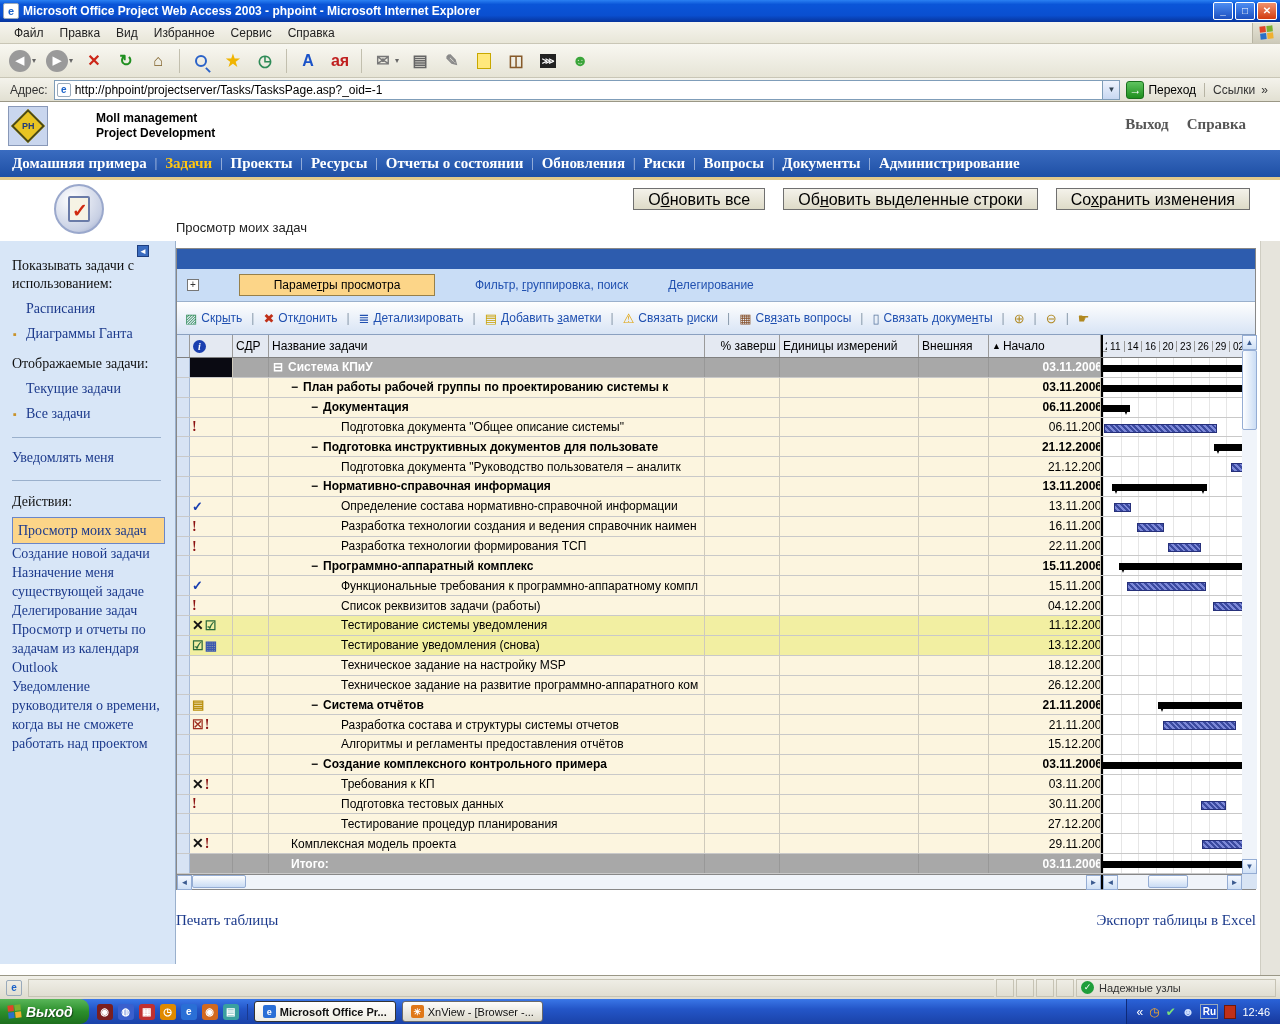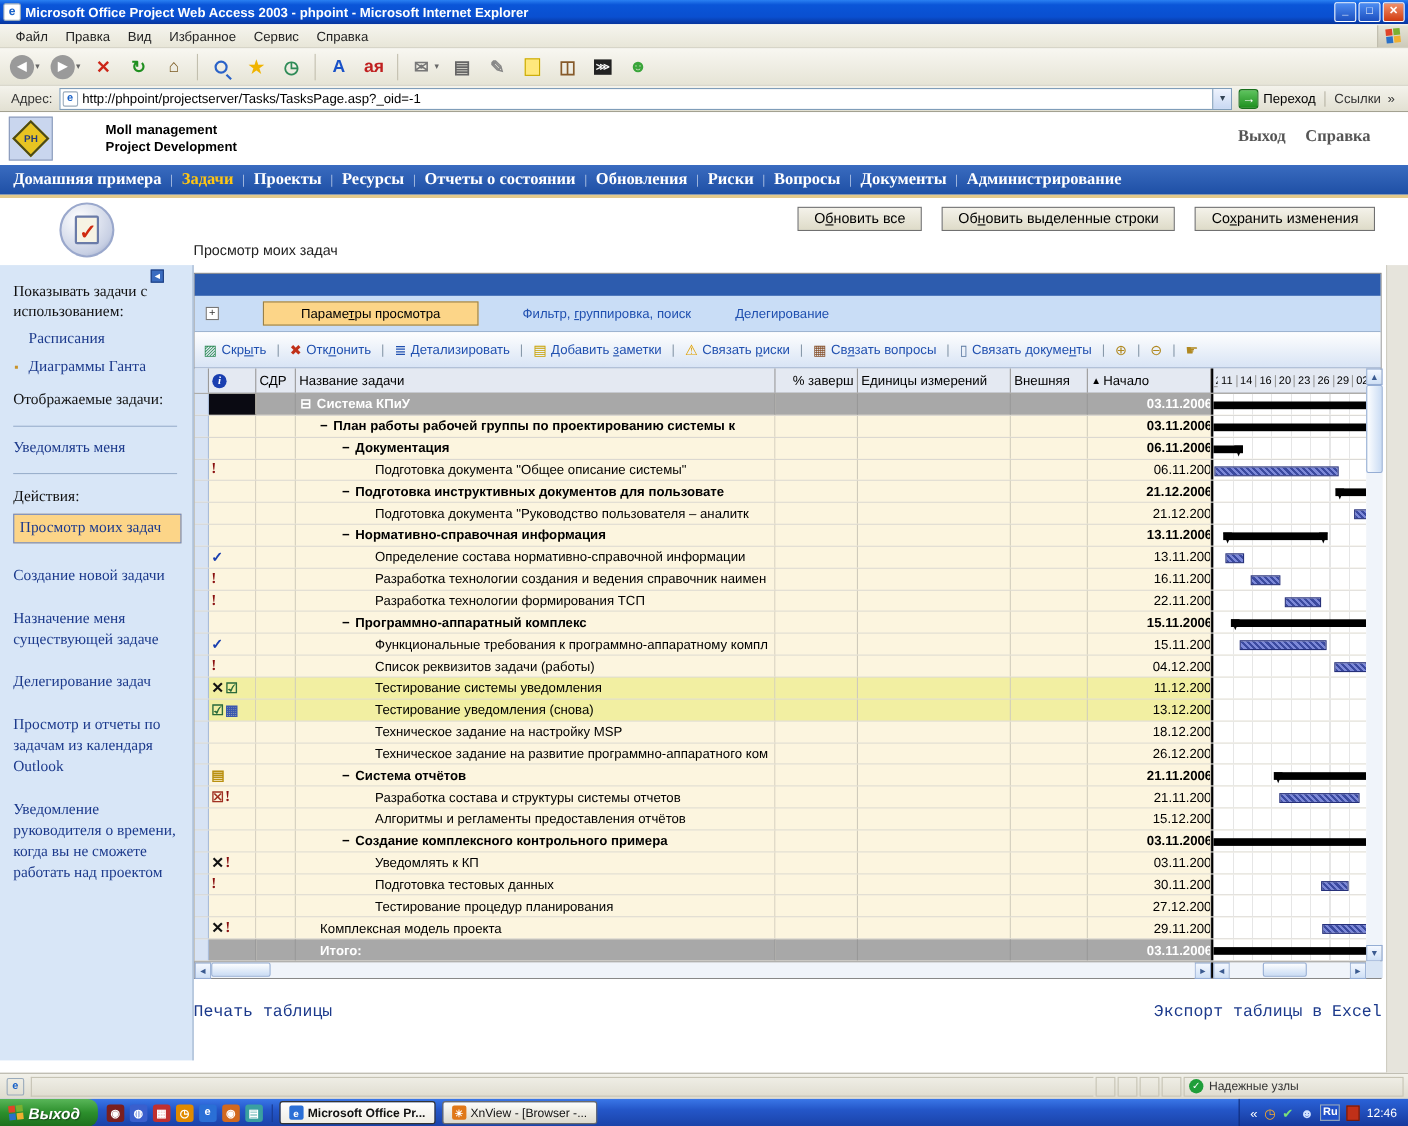--- a/index.html
+++ b/index.html
@@ -57,37 +57,37 @@
   .sitenav .nsep{color:#cdd9ef;margin:0 8px;font-weight:normal}
   .tanline{height:3px;background:#e3c98a;flex:none}
 
   
   .pageband{height:61px;background:#fff;position:relative;flex:none}
   .pageicon{position:absolute;left:54px;top:4px;width:50px;height:50px;border-radius:50%;background:radial-gradient(circle at 35% 30%,#ffffff,#c8d0e4 70%,#8f9cc0);border:2px solid #9aa8cc;display:flex;align-items:center;justify-content:center}
   .clipb{width:22px;height:26px;background:#f6f3e4;border:2px solid #6a7ba8;border-radius:2px;position:relative}
   .clipb:before{content:"✓";position:absolute;left:2px;top:1px;color:#d02a10;font-size:19px;font-weight:bold}
   .pagetitle{position:absolute;left:176px;bottom:6px;font-size:13px;color:#222}
   .actionbtns{position:absolute;right:30px;top:8px;display:flex;gap:18px}
-  .pushbtn{height:22px;background:linear-gradient(180deg,#f4f2ea,#dedbc8);border:1px solid #707070;padding:2px 14px;font-size:13px;color:#000;text-align:center;white-space:nowrap}
+  .pushbtn{height:22px;background:linear-gradient(180deg,#f4f2ea,#dedbc8);border:1px solid #707070;padding:2px 14px;font-size:16px;color:#000;text-align:center;white-space:nowrap}
 
   
   .content{flex:1;display:flex;background:#fff;min-height:0;position:relative}
   .rightgutter{position:absolute;right:0;top:0;bottom:0;width:20px;background:#e6e4dc;border-left:1px solid #cfcdc2}
 
   
   .sidebar{width:176px;flex:none;background:#d8e6f7;border-right:1px solid #9ab0cc;height:723px;padding:4px 10px 0 12px;font-family:"Liberation Serif",serif;font-size:14px;position:relative}
   .sb-collapse{position:absolute;right:26px;top:4px;width:12px;height:12px;background:#3a6cc0;color:#fff;font-size:8px;text-align:center;line-height:12px;border:1px solid #1e3f80}
   .sb-label{color:#111;margin:12px 0 4px;line-height:18px}
   .sb-link{color:#1c3a8c;margin:7px 0 0 14px;line-height:18px;cursor:pointer}
   .sb-link.bulleted{position:relative}
   .sb-link.bulleted:before{content:"▪";color:#c8922a;position:absolute;left:-13px;top:0;font-size:11px}
   .sb-div{height:1px;background:#9ab0cc;margin:14px 4px 0 0}
   .sb-plain{color:#1c3a8c;margin-top:12px;cursor:pointer}
   .sb-current{margin-top:6px;background:#fcd588;border:1px solid #6a86c8;padding:3px 5px;color:#1c3a8c;line-height:19px}
-  .sb-action{color:#1c3a8c;margin-top:20px;line-height:19px;cursor:pointer}
+  .sb-action{color:#1c3a8c;margin-top:0;line-height:19px;cursor:pointer}
 
   
   .main{flex:1;padding:7px 24px 0 0;min-width:0}
   .grid{width:1080px;border:1px solid #888}
   .bluebar{height:20px;background:#2d5cae}
   .tabstrip{height:33px;background:#c9ddf6;border-bottom:1px solid #9ab0cc;display:flex;align-items:center;gap:40px;padding-left:10px}
   .expander{width:12px;height:12px;background:#fff;border:1px solid #777;font-size:10px;line-height:10px;text-align:center;color:#333}
   .tabbtn{width:196px;height:22px;background:#fcd588;border:1px solid #97804a;text-align:center;line-height:20px;font-size:12px;color:#000}
   .tablink{color:#2050b0;font-size:12px;cursor:pointer}
   .gridtoolbar{height:33px;background:linear-gradient(180deg,#fefefe,#d8e4f5);border-bottom:1px solid #8aa0c0;display:flex;align-items:center;padding-left:8px;gap:7px}
@@ -146,21 +146,21 @@
   .strack{background:#f0f4fa;flex:1;position:relative}
   .sthumb{position:absolute;top:0;height:13px;background:linear-gradient(180deg,#fdfeff,#cadcf4);border:1px solid #95add4;border-radius:2px}
   .lscroll{width:924px;display:flex}
   .gscroll{width:141px;display:flex;border-left:2px solid #000}
   .gright{width:15px;display:flex;flex-direction:column}
   .vscroll{height:539px;display:flex;flex-direction:column}
   .vtrack{flex:1;background:#f0f4fa;position:relative}
   .vthumb{position:absolute;left:0;right:0;top:0;height:80px;background:linear-gradient(90deg,#fdfeff,#cadcf4);border:1px solid #95add4;border-radius:2px}
   .corner{height:15px;background:#d8e4f4}
 
-  .tablefooter{width:1080px;display:flex;justify-content:space-between;margin-top:22px;font-family:Liberation Mono, monospace;font-size:15px}
+  .tablefooter{width:1080px;display:flex;justify-content:space-between;margin-top:22px;font-family:Liberation Serif, serif;font-size:15px}
   .tablefooter span{color:#1c3a8c;cursor:pointer}
 
   
   .statusbar{height:24px;background:linear-gradient(180deg,#f2f1ea,#dedbce);border-top:1px solid #9a9786;display:flex;align-items:center;flex:none;font-size:11px;color:#333}
   .stpage{width:16px;height:16px;margin:0 6px;border:1px solid #9ab;border-radius:2px;color:#1a62c8;font-weight:bold;font-size:10px;text-align:center;line-height:14px}
   .stmain{flex:1;height:18px;border:1px solid #c6c3b4;border-right:none;margin-right:2px}
   .stcellsm{width:18px;height:18px;border:1px solid #c6c3b4;margin-right:2px}
   .sttrust{width:200px;height:18px;border:1px solid #c6c3b4;margin-right:4px;display:flex;align-items:center;gap:5px;padding-left:4px}
   .trusticon{width:13px;height:13px;border-radius:50%;background:#1f9e3a;color:#fff;font-size:9px;text-align:center;line-height:13px}
 
@@ -346,20 +346,24 @@
     <div class="rightgutter"></div>
 
     <div class="sidebar">
       <span class="sb-collapse">◄</span>
       <div class="sb-label">Показывать задачи с использованием:</div>
       <div id="sbGroup1">
           <div class="sb-link">Расписания</div>
           <div class="sb-link bulleted">Диаграммы Ганта</div>
         </div>
       <div class="sb-label">Отображаемые задачи:</div>
+      <div id="sbGroup2">
+          <div class="sb-link">Текущие задачи</div>
+          <div class="sb-link bulleted">Все задачи</div>
+        </div>
       <div class="sb-div"></div>
       <div class="sb-plain">Уведомлять меня</div>
       <div class="sb-div"></div>
       <div class="sb-label">Действия:</div>
       <div class="sb-current">Просмотр моих задач</div>
       <div id="sbActions">
           <div class="sb-action">Создание новой задачи</div>
           <div class="sb-action">Назначение меня существующей задаче</div>
           <div class="sb-action">Делегирование задач</div>
           <div class="sb-action">Просмотр и отчеты по задачам из календаря Outlook</div>
@@ -838,21 +842,21 @@
                   </span>
                 </div>
                 <div class="trow task">
                   <span class="cell sel c-sel"></span>
                   <span class="cell indcell c-ind">
                     <span class="ind x-icon">✕</span>
                     <span class="ind excl-icon">!</span>
                   </span>
                   <span class="cell c-sdr"></span>
                   <span class="cell namecell c-name" style="padding-left: 72px;">
-                    <span>Уведомлять к КП</span>
+                    <span>Требования к КП</span>
                   </span>
                   <span class="cell c-pct"></span>
                   <span class="cell c-units"></span>
                   <span class="cell c-ext"></span>
                   <span class="cell startcell c-start">
                     <span class="dateinner">03.11.2006</span>
                   </span>
                   <span class="cell gcell"></span>
                 </div>
                 <div class="trow task">

